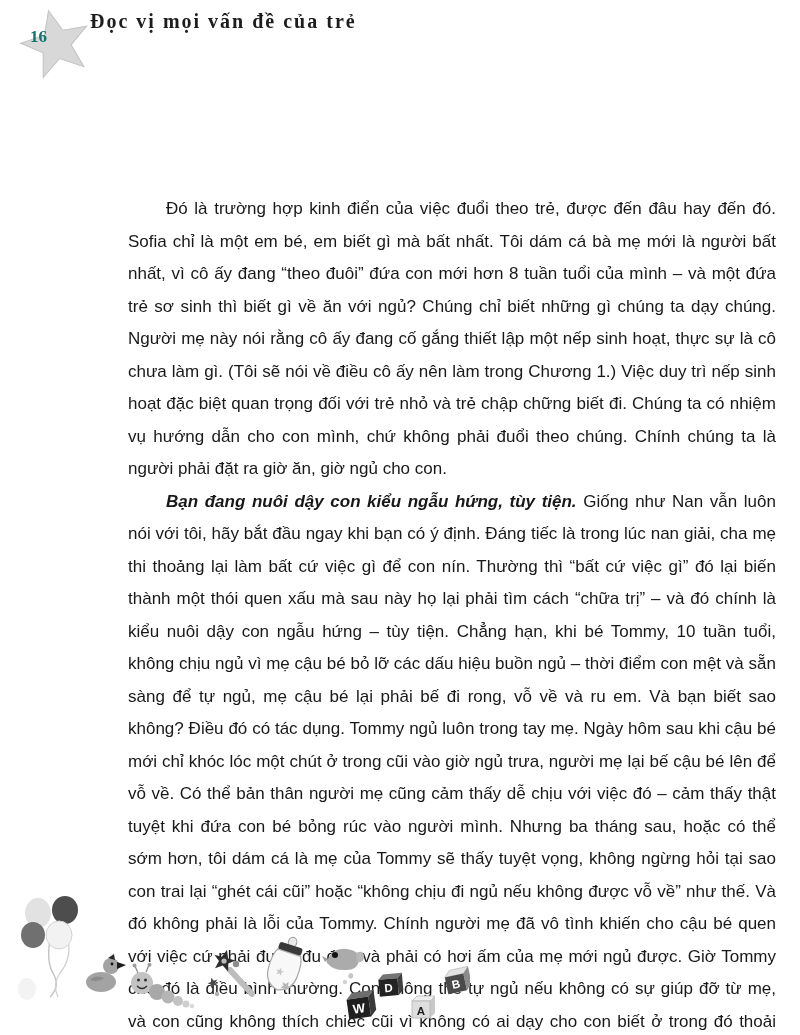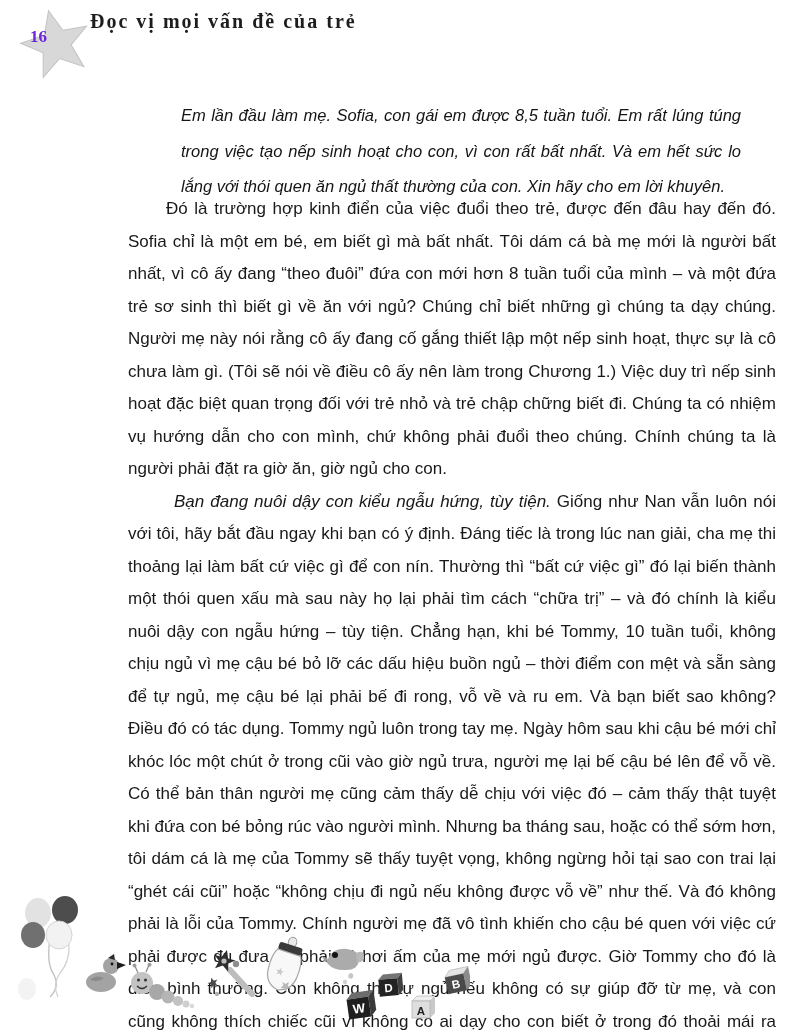--- a/index.html
+++ b/index.html
@@ -10,62 +10,61 @@
     overflow:hidden;
     font-family:"Liberation Sans", sans-serif;
     color:#1c1c1c;
   }
   
   .header{position:absolute;left:0;top:0;width:100%;height:70px;}
   .star-wrap{position:absolute;left:16px;top:6px;width:80px;height:80px;}
   .page-number{
     position:absolute;left:30px;top:27px;
     font-family:"Liberation Serif", serif;
-    font-weight:bold;font-size:17px;color:#6d28d9;
+    font-weight:bold;font-size:17px;color:#0f766e;
   }
   .running-title{
     position:absolute;left:90px;top:10px;
     font-family:"Liberation Serif", serif;
     font-weight:bold;font-size:20px;letter-spacing:2px;color:#1d1d1d;
   }
   
   .quote{
     position:absolute;left:181px;top:98px;width:560px;
     font-style:italic;font-size:16.5px;line-height:35.5px;
     color:#141414;text-align:justify;
   }
   
   .body-text{
     position:absolute;left:128px;top:193px;width:648px;
     font-size:17px;line-height:32.5px;color:#181818;
     text-align:justify;
   }
   .body-text p{margin:0;text-indent:38px;}
-  .lead-bold-italic{font-weight:normal;font-style:italic;margin-left:8px;}
+  .lead-bold-italic{font-weight:bold;font-style:italic;}
   .italic{}
   
   .deco{position:absolute;}
   .deco svg{display:block;}
 </style>
 </head>
 <body>
 
 <div class="page">
 
   <div class="header">
     <div class="star-wrap">
       <svg width="80" height="80" viewBox="0 0 80 80">
         <path d="M40 4 L50 26 L74 27 L55 42 L63 66 L41 53 L21 68 L26 44 L6 30 L31 27 Z" fill="#d8d8d8" stroke="#c2c2c2" stroke-width="1" transform="rotate(-12 40 40)"></path>
       </svg>
     </div>
     <span class="page-number">16</span>
     <span class="running-title">Đọc vị mọi vấn đề của trẻ</span>
   </div>
 
-  <div class="quote">Em lần đầu làm mẹ. Sofia, con gái em được 8,5 tuần tuổi. Em rất lúng túng trong việc tạo nếp sinh hoạt cho con, vì con rất bất nhất. Và em hết sức lo lắng với thói quen ăn ngủ thất thường của con. Xin hãy cho em lời khuyên.</div>
 
   <div class="body-text">
     <p>Đó là trường hợp kinh điển của việc đuổi theo trẻ, được đến đâu hay đến đó. Sofia chỉ là một em bé, em biết gì mà bất nhất. Tôi dám cá bà mẹ mới là người bất nhất, vì cô ấy đang “theo đuôi” đứa con mới hơn 8 tuần tuổi của mình – và một đứa trẻ sơ sinh thì biết gì về ăn với ngủ? Chúng chỉ biết những gì chúng ta dạy chúng. Người mẹ này nói rằng cô ấy đang cố gắng thiết lập một nếp sinh hoạt, thực sự là cô chưa làm gì. (Tôi sẽ nói về điều cô ấy nên làm trong Chương 1.) Việc duy trì nếp sinh hoạt đặc biệt quan trọng đối với trẻ nhỏ và trẻ chập chững biết đi. Chúng ta có nhiệm vụ hướng dẫn cho con mình, chứ không phải đuổi theo chúng. Chính chúng ta là người phải đặt ra giờ ăn, giờ ngủ cho con.</p>
     <p><span class="lead-bold-italic">Bạn đang nuôi dậy con kiểu ngẫu hứng, tùy tiện.</span><span> Giống như Nan vẫn luôn nói với tôi, </span><span class="italic">hãy bắt đầu ngay khi bạn có ý định.</span><span> Đáng tiếc là trong lúc nan giải, cha mẹ thi thoảng lại làm bất cứ việc gì để con nín. Thường thì “bất cứ việc gì” đó lại biến thành một thói quen xấu mà sau này họ lại phải tìm cách “chữa trị” – và đó chính là kiểu nuôi dậy con ngẫu hứng – tùy tiện. Chẳng hạn, khi bé Tommy, 10 tuần tuổi, không chịu ngủ vì mẹ cậu bé bỏ lỡ các dấu hiệu buồn ngủ – thời điểm con mệt và sẵn sàng để tự ngủ, mẹ cậu bé lại phải bế đi rong, vỗ về và ru em. Và bạn biết sao không? Điều đó có tác dụng. Tommy ngủ luôn trong tay mẹ. Ngày hôm sau khi cậu bé mới chỉ khóc lóc một chút ở trong cũi vào giờ ngủ trưa, người mẹ lại bế cậu bé lên để vỗ về. Có thể bản thân người mẹ cũng cảm thấy dễ chịu với việc đó – cảm thấy thật tuyệt khi đứa con bé bỏng rúc vào người mình. Nhưng ba tháng sau, hoặc có thể sớm hơn, tôi dám cá là mẹ của Tommy sẽ thấy tuyệt vọng, không ngừng hỏi tại sao con trai lại “ghét cái cũi” hoặc “không chịu đi ngủ nếu không được vỗ về” như thế. Và đó không phải là lỗi của Tommy. Chính người mẹ đã vô tình khiến cho cậu bé quen với việc cứ phải được đu đưa và phải có hơi ấm của mẹ mới ngủ được. Giờ Tommy cho đó là điều bình thường. Con không thể tự ngủ nếu không có sự giúp đỡ từ mẹ, và con cũng không thích chiếc cũi vì không có ai dạy cho con biết ở trong đó thoải mái ra sao.</span></p>
   </div>
 
   <div class="deco" style="left:16px;top:893px;">
     <svg width="75" height="115" viewBox="0 0 75 115">
       <path d="M34 46 Q30 70 38 82 Q44 94 34 104" fill="none" stroke="#c4c4c4" stroke-width="1.4"></path>
       <path d="M52 44 Q56 66 44 80 Q36 92 42 104" fill="none" stroke="#cfcfcf" stroke-width="1.2"></path>

